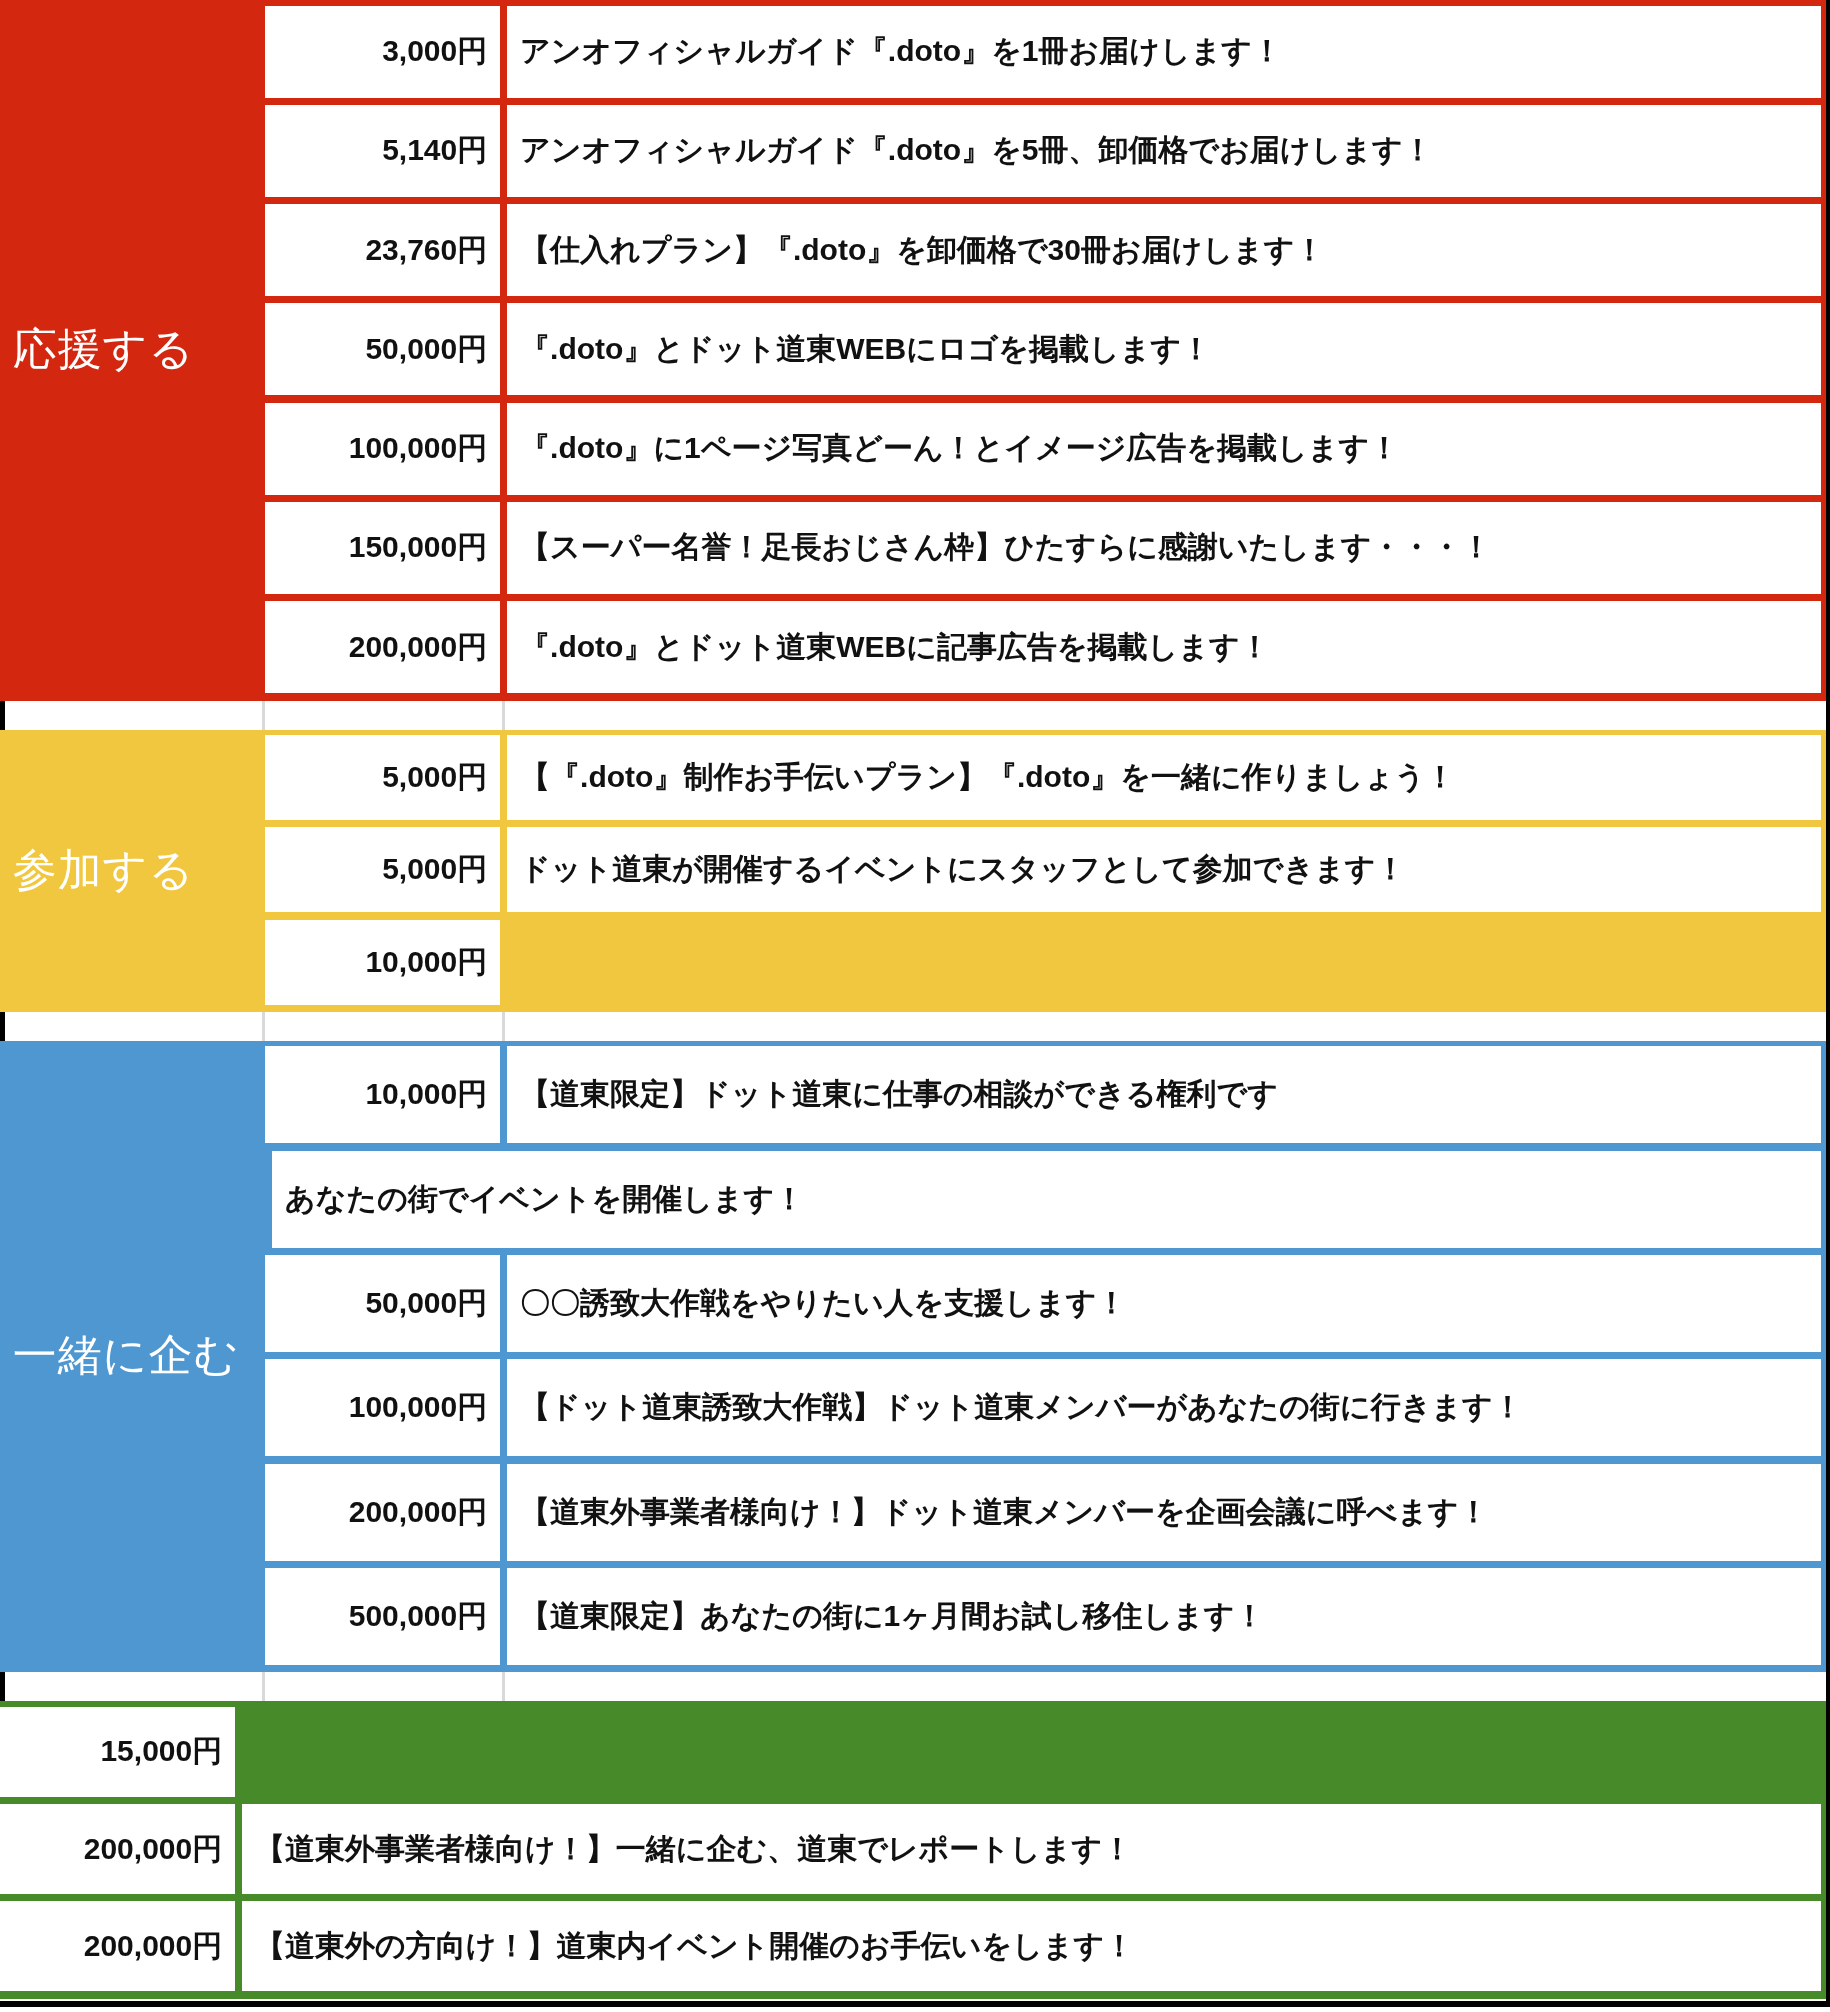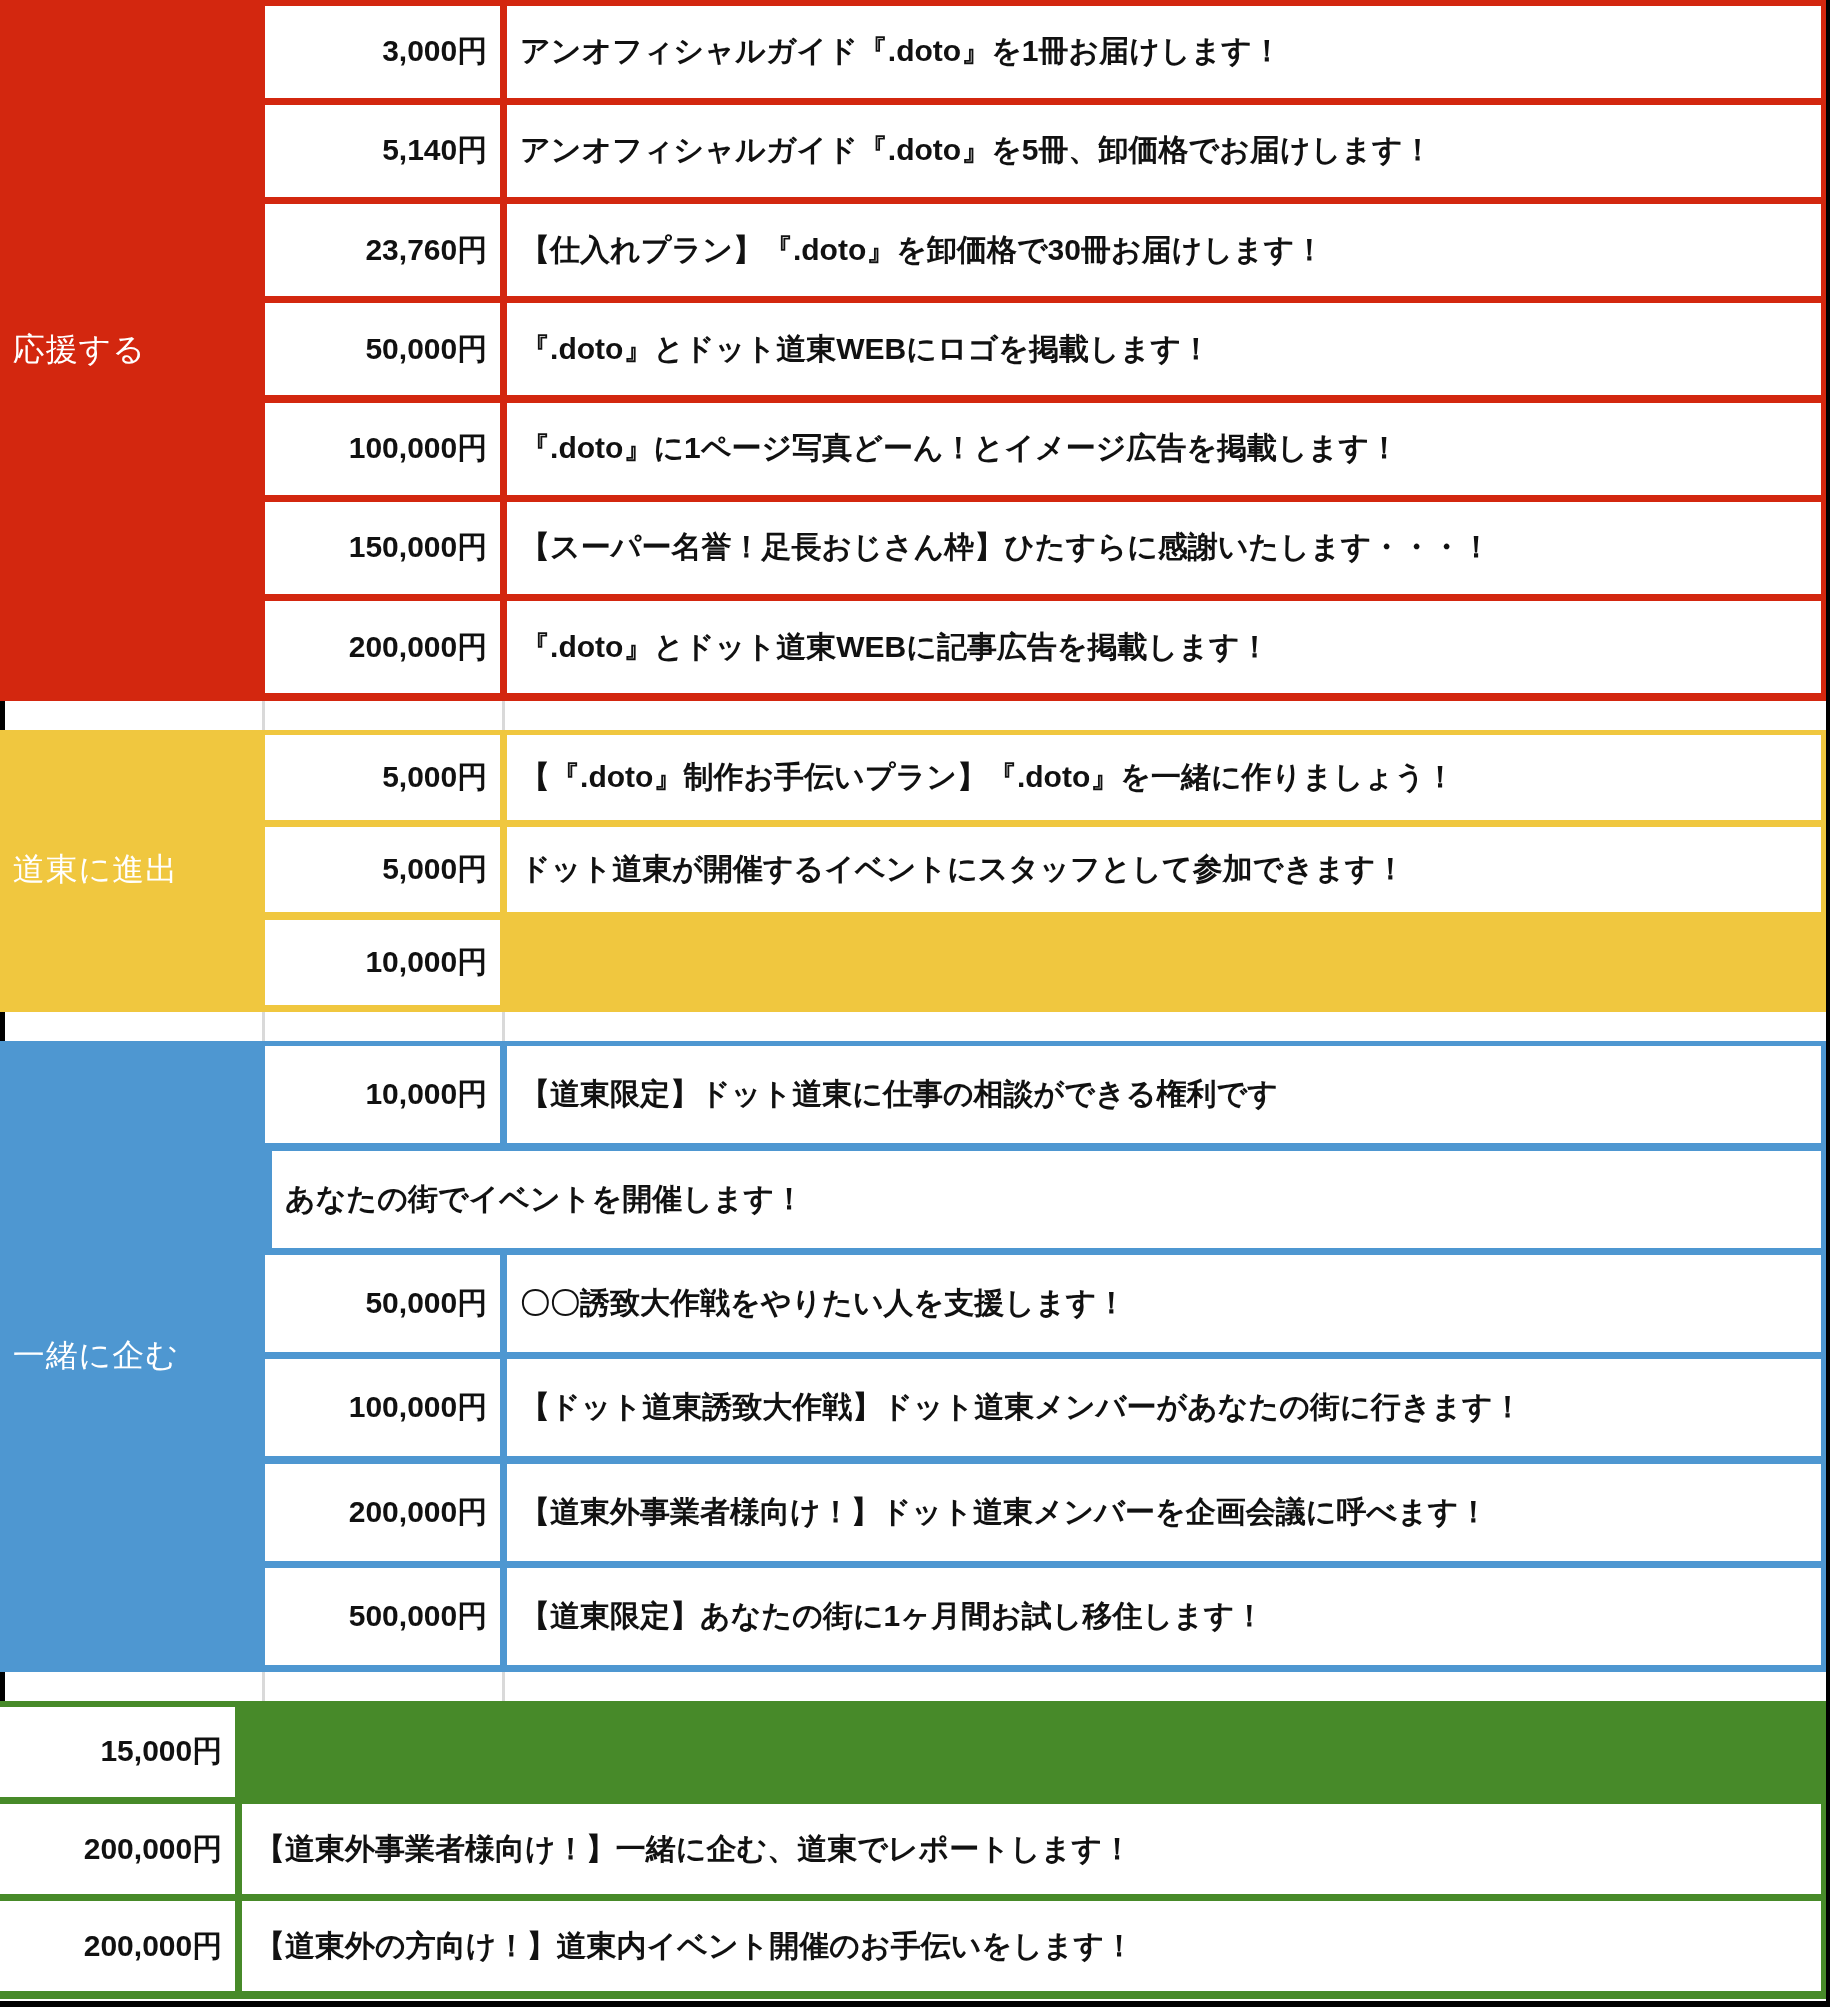--- a/index.html
+++ b/index.html
@@ -21,21 +21,21 @@
     display: flex;
     padding: 5.5px 5.5px 7.3px 0;
   }
   .label-col {
     width: 265px;
     display: flex;
     align-items: center;
   }
   .label {
     color: #ffffff;
-    font-size: 32px;
+    font-size: 44px;
     line-height: 1.15;
     padding-left: 12.8px;
     letter-spacing: 0.9px;
     white-space: nowrap;
   }
   .rows {
     flex: 1;
     display: flex;
     flex-direction: column;
     gap: 7.3px;
@@ -144,21 +144,21 @@
   </div>
 
   <div class="gap">
     <div class="mark"></div>
     <div class="line-a"></div>
     <div class="line-b"></div>
   </div>
 
   <div class="section sec-join" style="background: rgb(240, 199, 63);">
     <div class="label-col">
-      <div class="label">道東に進出</div>
+      <div class="label">参加する</div>
     </div>
     <div class="rows">
   <div class="row">
     <div class="price">5,000円</div>
     <div class="spacer"></div>
     <div class="desc">【『.doto』制作お手伝いプラン】『.doto』を一緒に作りましょう！</div>
   </div>
 
   <div class="row">
     <div class="price">5,000円</div>

